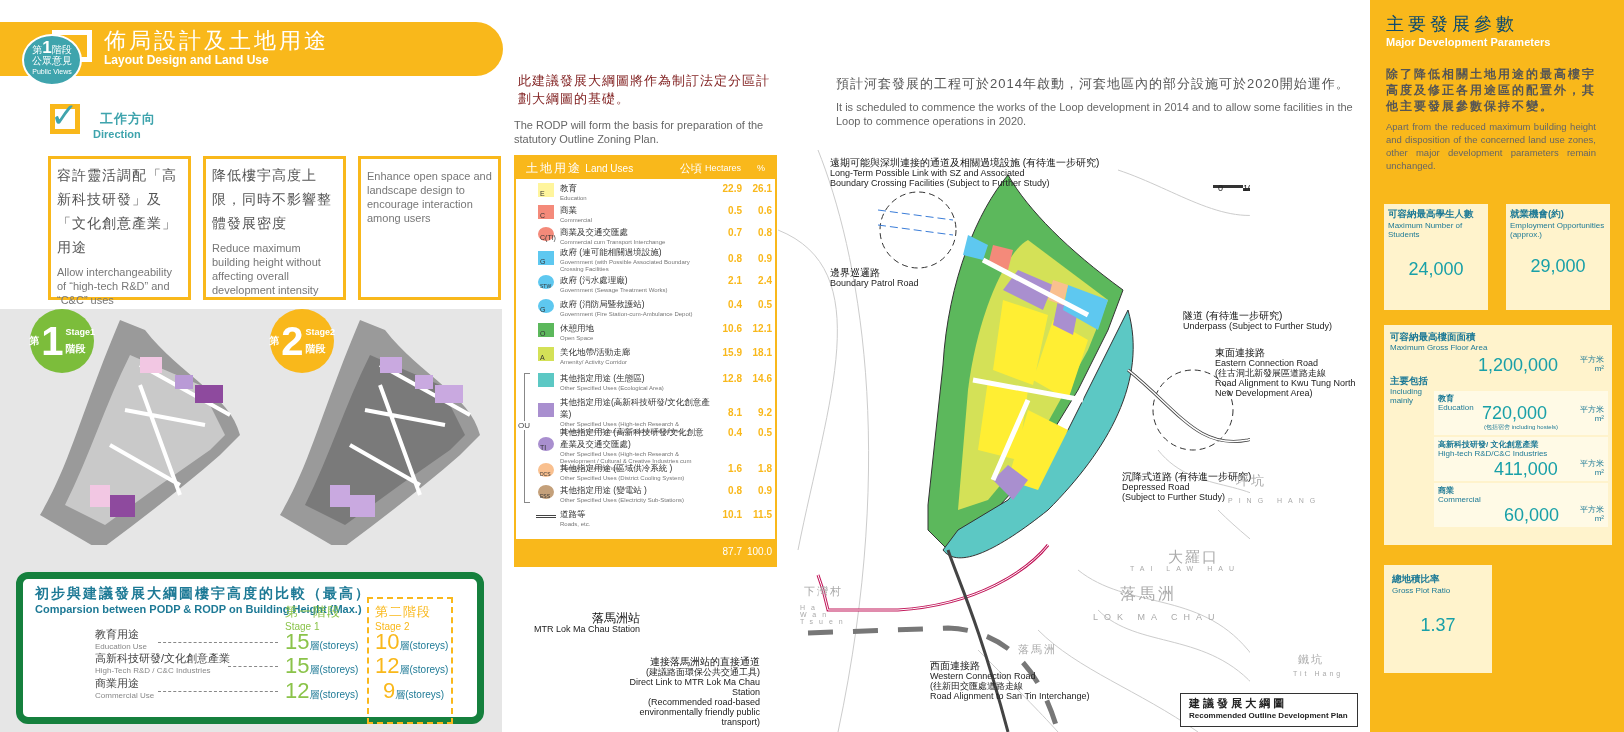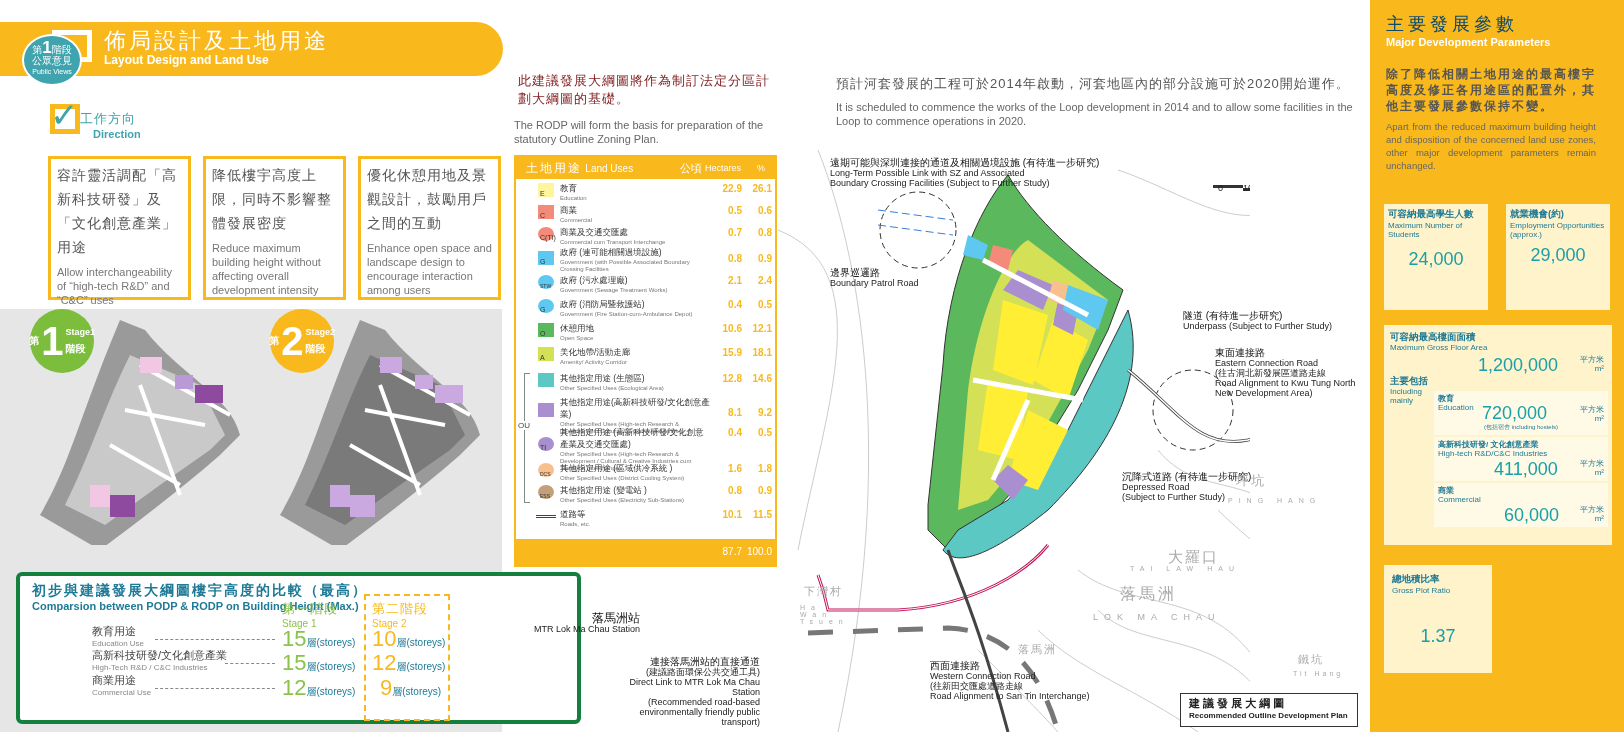--- a/index.html
+++ b/index.html
@@ -8,32 +8,32 @@
 
 .banner{left:0;top:22px;width:503px;height:54px;background:#f9b81b;border-radius:0 27px 27px 0}
 .badge{left:22px;top:34px;width:60px;height:52px;background:#3fa4ad;border-radius:50%;color:#fff;text-align:center;font-size:10px;padding-top:6px;line-height:11px;border:2px solid #fff}
 .badge .big{font-size:17px;font-weight:bold}
 .badge-sq{left:52px;top:30px;width:40px;height:32px;border:5px solid #fff}
 .banner-zh{left:104px;top:26px;font-size:22px;color:#fff;letter-spacing:3px}
 .banner-en{left:104px;top:53px;font-size:12px;color:#fff;font-weight:bold}
 
 .dir-icon{left:50px;top:104px;width:30px;height:30px;border:5px solid #f9b81b}
 .dir-check{left:50px;top:98px;font-size:34px;color:#3fa4ad;line-height:34px}
-.dir-zh{left:80px;top:110px;font-size:13px;color:#3fa4ad;font-weight:normal;letter-spacing:1px}
+.dir-zh{left:100px;top:110px;font-size:13px;color:#3fa4ad;font-weight:bold;letter-spacing:1px}
 .dir-en{left:93px;top:128px;font-size:11px;color:#3fa4ad;font-weight:bold}
 .card{top:156px;width:143px;height:144px;border:3px solid #f9b81b;padding:4px 6px}
 .card .zh{font-size:14px;line-height:24px;color:#555;letter-spacing:1px}
 .card .en{font-size:11px;line-height:14px;color:#777;margin-top:6px}
 
 .stage-panel{left:0;top:309px;width:502px;height:423px;background:#e6e6e6}
 .bubble{width:64px;height:64px;border-radius:50%;color:#fff;font-weight:bold;display:flex;align-items:center;justify-content:center;gap:2px}
 .bubble .n{font-size:40px}
 .bubble .s{font-size:9px;line-height:12px}
 .bubble .p{font-size:10px}
-.cmp{left:16px;top:572px;width:565px;height:152px;background:#fff;border:4px solid #15803d;border-radius:6px}
+.cmp{left:16px;top:572px;width:468px;height:152px;background:#fff;border:7px solid #15803d;border-radius:12px}
 .cmp-zh{left:12px;top:6px;font-size:14px;color:#1e7a96;font-weight:bold;letter-spacing:2px}
 .cmp-en{left:12px;top:24px;font-size:11px;color:#1e7a96;font-weight:bold}
 .st1{left:262px;top:24px;color:#8bc34a}
 .st2box{left:344px;top:18px;width:86px;height:127px;border:2px dashed #f9b81b}
 .st2{left:352px;top:24px;color:#f9b81b}
 .st-zh{font-size:13px;letter-spacing:1px}
 .st-en{font-size:10px;font-weight:normal}
 .row-zh{font-size:11px;color:#444}
 .row-en{font-size:8px;color:#888}
 .dots{border-top:1px dashed #888;height:0}
@@ -93,21 +93,20 @@
 
 <div class="abs card" style="left:48px">
   <div class="zh">容許靈活調配「高新科技研發」及「文化創意產業」用途</div>
   <div class="en">Allow interchangeability of “high-tech R&amp;D” and “C&amp;C” uses</div>
 </div>
 <div class="abs card" style="left:203px">
   <div class="zh">降低樓宇高度上限，同時不影響整體發展密度</div>
   <div class="en">Reduce maximum building height without affecting overall development intensity</div>
 </div>
 <div class="abs card" style="left:358px">
-  <div class="zh">優化休憩用地及景觀設計，鼓勵用戶之間的互動</div>
   <div class="en">Enhance open space and landscape design to encourage interaction among users</div>
 </div>
 
 <div class="abs stage-panel">
 
   <svg class="abs" style="left:30px;top:6px" width="215" height="230">
     <path d="M90 5 L115 15 C150 60 200 80 210 120 L190 140 C150 175 110 205 70 235 L10 200 C40 150 50 100 90 5Z" fill="#9a9a9a"></path>
     <path d="M100 40 L170 70 L195 120 L180 135 L130 170 L75 210 L35 190 C60 140 75 90 100 40Z" fill="#c9c9c9"></path>
     <path d="M110 50 L200 100 M95 95 L175 110 M80 130 L150 170 M110 70 L150 180" stroke="#fff" stroke-width="4" fill="none"></path>
     <rect x="110" y="42" width="22" height="16" fill="#f2c7e3"></rect>
@@ -442,26 +441,26 @@
 
 <div class="abs rp">
   <div class="abs rp-zh">主要發展參數</div>
   <div class="abs rp-en">Major Development Parameters</div>
   <div class="abs rp-desc-en">Apart from the reduced maximum building height and disposition of the concerned land use zones, other major development parameters remain unchanged.</div>
   <div class="abs rp-desc-zh">除了降低相關土地用途的最高樓宇高度及修正各用途區的配置外，其他主要發展參數保持不變。</div>
 
   <div class="pbox" style="left:14px;top:204px;width:104px;height:106px;padding:4px">
     <div class="pb-zh">可容納最高學生人數</div>
     <div class="pb-en">Maximum Number of Students</div>
-    <div class="pb-val" style="margin-top:10px">24,000</div>
+    <div class="pb-val" style="margin-top:20px">24,000</div>
   </div>
   <div class="pbox" style="left:136px;top:204px;width:104px;height:106px;padding:4px">
     <div class="pb-zh">就業機會(約)</div>
     <div class="pb-en">Employment Opportunities (approx.)</div>
-    <div class="pb-val" style="margin-top:6px">29,000</div>
+    <div class="pb-val" style="margin-top:17px">29,000</div>
   </div>
 
   <div class="pbox" style="left:14px;top:325px;width:228px;height:220px">
     <div class="abs pb-zh" style="left:6px;top:6px">可容納最高樓面面積</div>
     <div class="abs pb-en" style="left:6px;top:18px">Maximum Gross Floor Area</div>
     <div class="abs pb-val" style="left:94px;top:30px;font-size:18px">1,200,000</div>
     <div class="abs unit" style="left:196px;top:30px">
         <div>平方米</div>
         <div>m²</div>
       </div>
@@ -494,15 +493,15 @@
       <div class="abs unit" style="left:146px;top:22px">
           <div>平方米</div>
           <div>m²</div>
         </div>
     </div>
   </div>
 
   <div class="pbox" style="left:14px;top:565px;width:108px;height:108px;padding:8px">
     <div class="pb-zh">總地積比率</div>
     <div class="pb-en">Gross Plot Ratio</div>
-    <div class="pb-val" style="margin-top:31px">1.37</div>
+    <div class="pb-val" style="margin-top:20px">1.37</div>
   </div>
 </div>
 
 </body></html>

